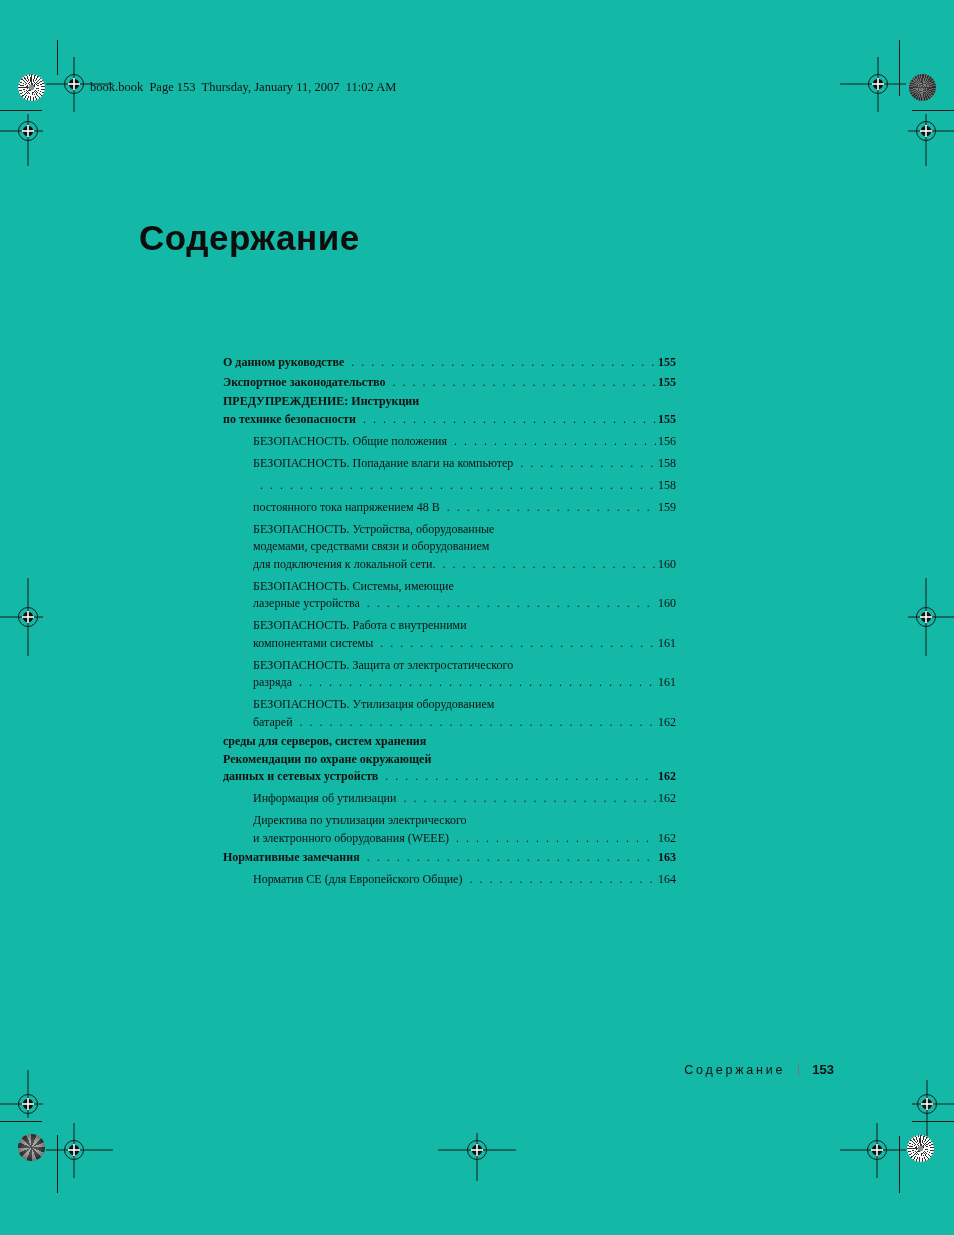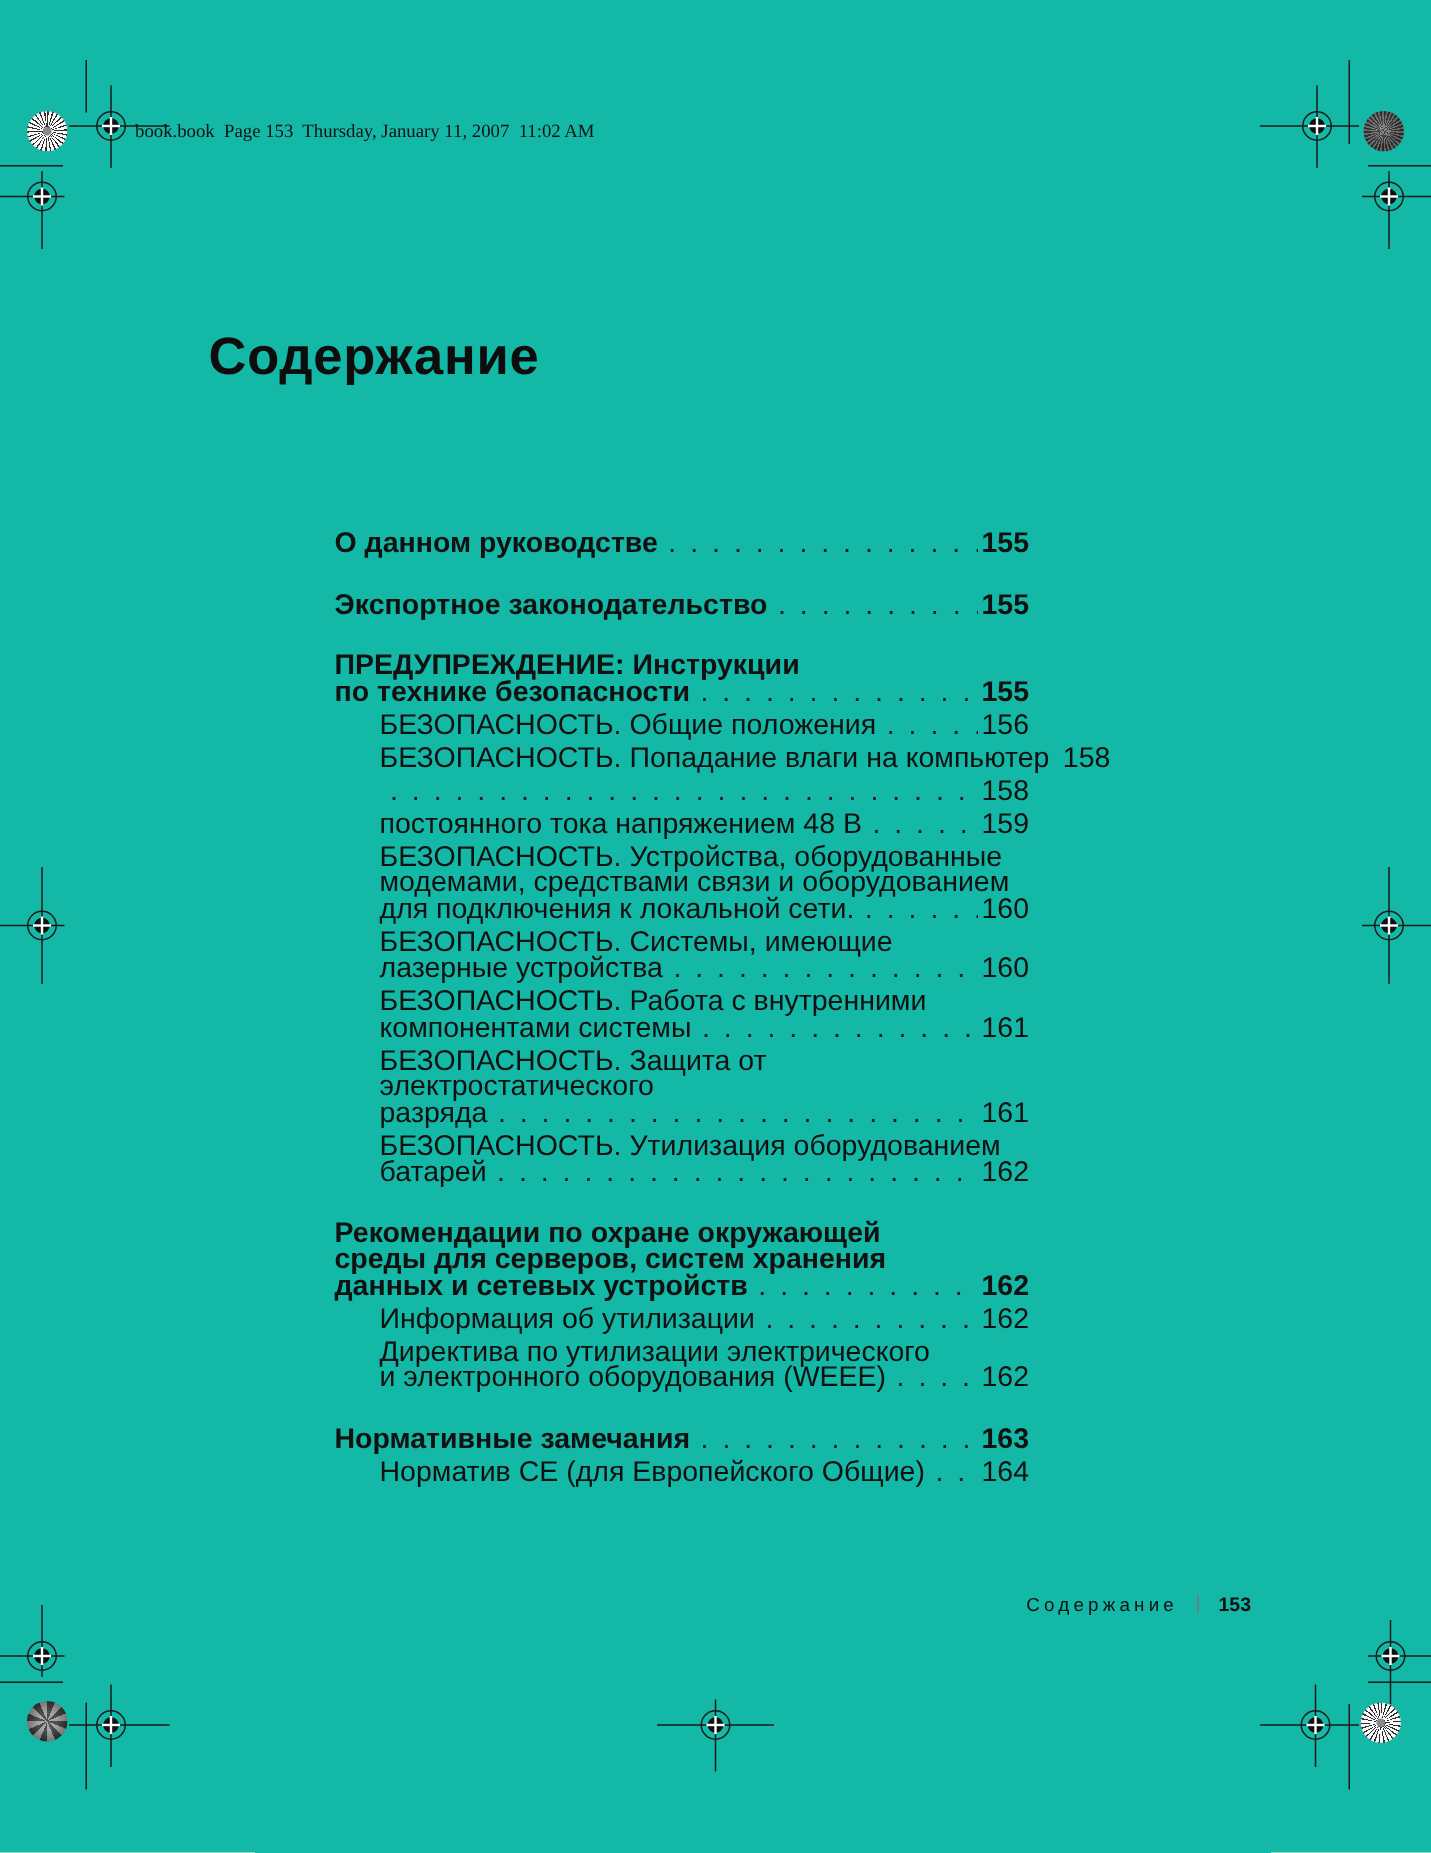--- a/index.html
+++ b/index.html
@@ -15,24 +15,24 @@
     font-family:"Liberation Serif", serif; font-size:12.5px; color:#111;
     white-space:pre;
   }
   .doc-title {
     position:absolute; left:139px; top:218px;
     font-size:35px; font-weight:bold; letter-spacing:0.5px; color:#0d0d0d;
   }
 
   .toc {
     position:absolute; left:223px; top:354px; width:463px;
-    font-size:19px; line-height:17.5px; color:#111;
+    font-size:12px; line-height:17.5px; color:#111;font-family:Liberation Serif, serif;
   }
   .toc-entry { cursor:pointer; }
-  .toc-entry.lvl1 { margin-top:23px; font-weight:bold; }
+  .toc-entry.lvl1 { margin-top:2px; font-weight:bold; }
   .toc-entry.lvl2 { margin-top:4.5px; padding-left:30px; font-weight:normal; }
   .toc-entry:first-child { margin-top:0; }
   .toc-lastline { display:flex; align-items:baseline; }
   .toc-text { white-space:nowrap; }
   .leader {
     flex:1; overflow:hidden; white-space:nowrap;
     letter-spacing:2px; margin:0 2px 0 7px;
     font-weight:normal; color:#1c1c1c;
   }
   .pagenum { min-width:28px; text-align:left; }
@@ -272,22 +272,22 @@
   </div>
       <div class="toc-entry lvl2">
     <div class="toc-line">БЕЗОПАСНОСТЬ. Утилизация оборудованием</div>
         <div class="toc-lastline">
       <span class="toc-text">батарей</span>
       <span class="leader">. . . . . . . . . . . . . . . . . . . . . . . . . . . . . . . . . . . . . . . . . . . . . . . . . . . . . . . . . . . . . . . . . . . . . . . . . . . . . . . . . . . . . . . . . .</span>
       <span class="pagenum">162</span>
     </div>
   </div>
       <div class="toc-entry lvl1">
-    <div class="toc-line">Рекомендации по охране окружающей</div>
-        <div class="toc-line">среды для серверов, систем хранения</div>
+    <div class="toc-line">среды для серверов, систем хранения</div>
+        <div class="toc-line">Рекомендации по охране окружающей</div>
         <div class="toc-lastline">
       <span class="toc-text">данных и сетевых устройств</span>
       <span class="leader">. . . . . . . . . . . . . . . . . . . . . . . . . . . . . . . . . . . . . . . . . . . . . . . . . . . . . . . . . . . . . . . . . . . . . . . . . . . . . . . . . . . . . . . . . .</span>
       <span class="pagenum">162</span>
     </div>
   </div>
       <div class="toc-entry lvl2">
     <div class="toc-lastline">
       <span class="toc-text">Информация об утилизации</span>
       <span class="leader">. . . . . . . . . . . . . . . . . . . . . . . . . . . . . . . . . . . . . . . . . . . . . . . . . . . . . . . . . . . . . . . . . . . . . . . . . . . . . . . . . . . . . . . . . .</span>

